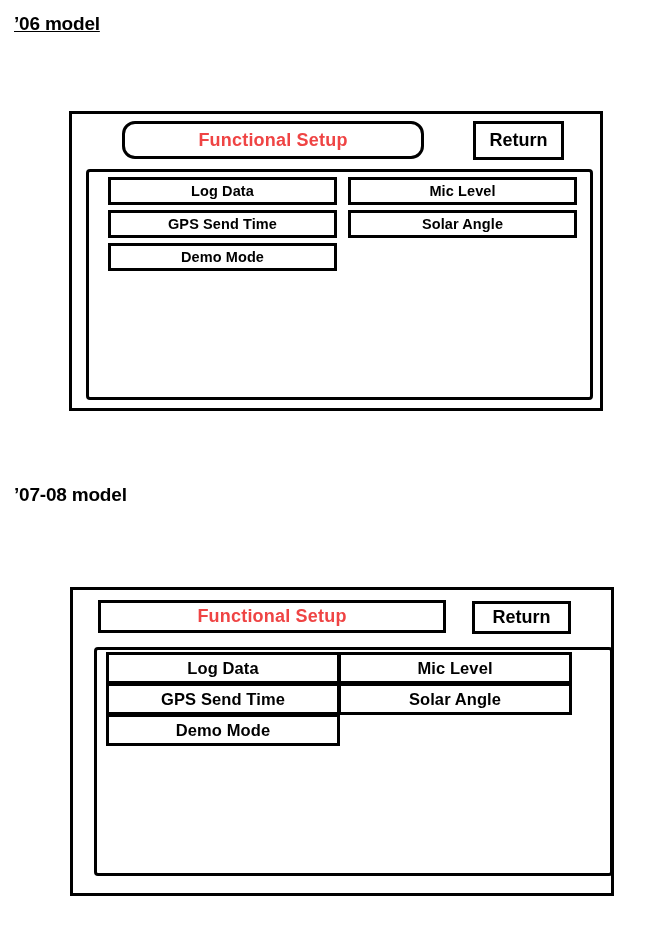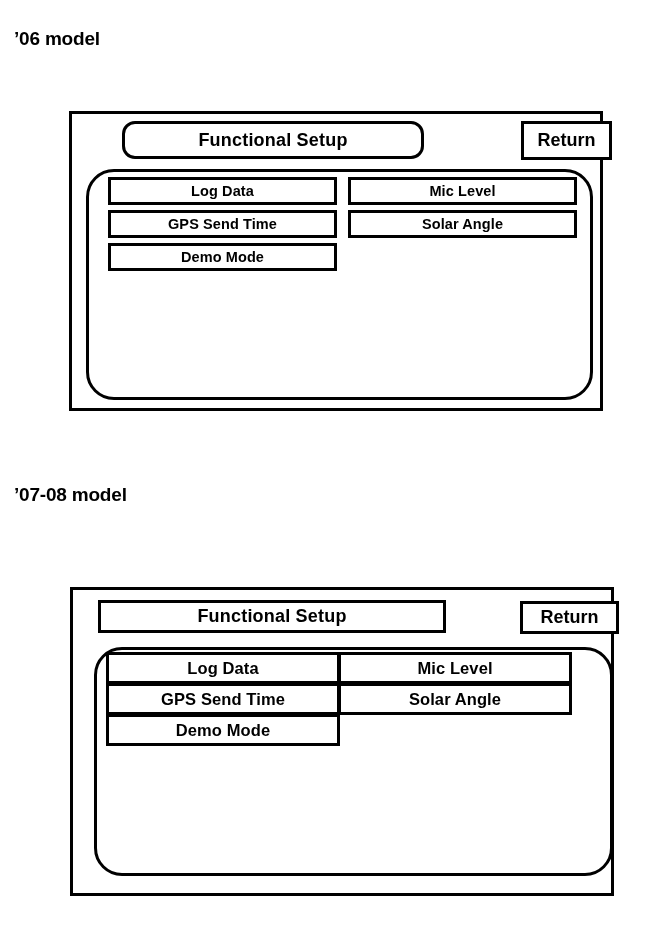--- a/index.html
+++ b/index.html
@@ -18,21 +18,21 @@
 
   
   .section-heading {
     position: absolute;
     font-size: 19px;
     font-weight: bold;
     letter-spacing: -0.2px;
     white-space: nowrap;
     color: #000;
   }
-  #heading-06 { left: 14px; top: 28px; }
+  #heading-06 { left: 14px; top: 13px; text-decoration: underline; }
   #heading-0708 { left: 14px; top: 484px; }
 
   
   .device-panel {
     position: absolute;
     background: #ffffff;
     border: 3px solid #000000;
     box-sizing: border-box;
   }
   #panel-06   { left: 69px;  top: 111px; width: 534px; height: 300px; }
@@ -41,45 +41,44 @@
   
   .title-button {
     position: absolute;
     box-sizing: border-box;
     border: 3px solid #000000;
     background: #ffffff;
     display: flex;
     align-items: center;
     justify-content: center;
     font-weight: bold;
-    color: #000000;
+    color: #ef4444;
     letter-spacing: 0.2px;
   }
   .title-button.rounded { border-radius: 13px; }
 
   
   .return-button {
     position: absolute;
     box-sizing: border-box;
     border: 3px solid #000000;
     background: #ffffff;
     display: flex;
     align-items: center;
     justify-content: center;
     font-weight: bold;
     color: #000;
-    margin-left: 48px;
   }
 
   
   .screen-area {
     position: absolute;
     box-sizing: border-box;
     border: 3px solid #000000;
-    border-radius: 28px;
+    border-radius: 4px;
     background: #ffffff;
   }
 
   
   .menu-button {
     position: absolute;
     box-sizing: border-box;
     border: 3px solid #000000;
     background: #ffffff;
     display: flex;

